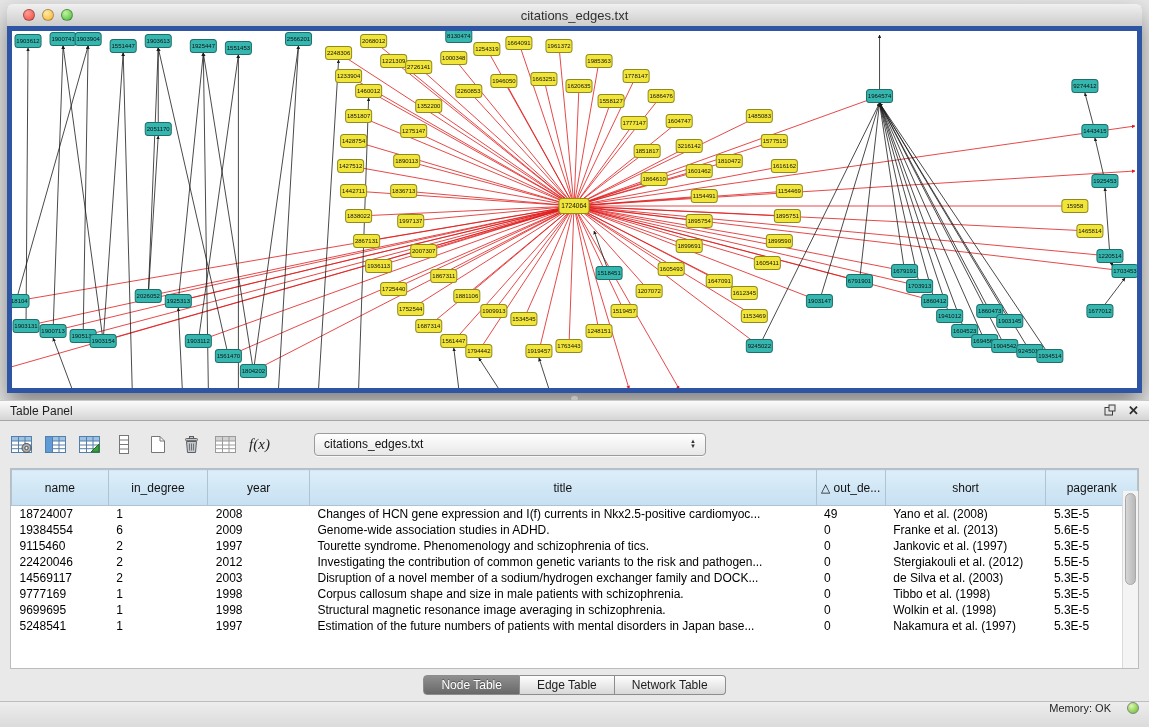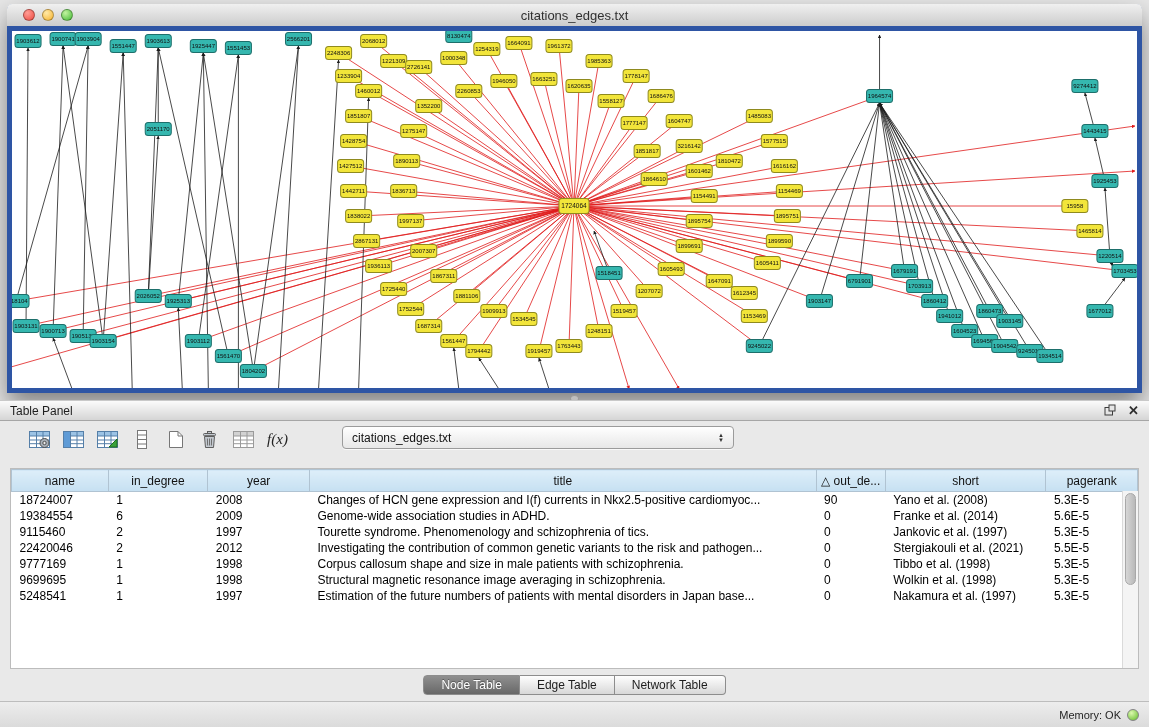--- a/index.html
+++ b/index.html
@@ -19,40 +19,40 @@
 
   .resize-dot{position:absolute;left:570px;top:395px;width:7px;height:5px;border-radius:50%;background:#bfbfbf;border:1px solid #9a9a9a}
 
   
   .table-panel{position:absolute;left:0;top:400px;width:1149px;height:301px;background:#e9e9e9}
   .panel-header{height:21px;background:linear-gradient(#fbfbfb,#d5d5d5);border-top:1px solid #c9c9c9;border-bottom:1px solid #a6a6a6;display:flex;align-items:center;padding:0 10px;box-sizing:border-box}
   .panel-title{font-size:12px;color:#1e1e1e}
   .ph-icons{margin-left:auto;display:flex;gap:12px;align-items:center}
   .ph-icons .close-x{font-size:13px;font-weight:bold;color:#2e2e2e;line-height:1;cursor:default}
 
-  .toolbar{position:absolute;left:0;top:26px;right:0;height:36px;display:flex;align-items:flex-start;padding-left:26px;box-sizing:border-box;gap:17px}
+  .toolbar{position:absolute;left:0;top:26px;right:0;height:36px;display:flex;align-items:center;padding-left:8px;box-sizing:border-box;gap:7px}
   .tbtn{width:27px;height:26px;display:flex;align-items:center;justify-content:center}
   .fx{font-style:italic;font-family:"Liberation Serif",serif;font-size:15px;color:#222}
   .combo{margin-left:34px;width:392px;height:23px;border:1px solid #9b9b9b;border-radius:4px;background:linear-gradient(#ffffff,#e7e7e7);display:flex;align-items:center;padding:0 9px;font-size:12px;color:#111;box-sizing:border-box;box-shadow:0 1px 0 rgba(255,255,255,.7)}
   .combo-arrows{margin-left:auto;display:flex;flex-direction:column;align-items:center;font-size:6px;line-height:5px;color:#333}
 
   .table-wrap{position:absolute;left:10px;right:10px;top:68px;bottom:32px;background:#ffffff;border:1px solid #bcbcbc;overflow:hidden}
   table{border-collapse:collapse;width:100%;table-layout:fixed;font-size:12px}
-  thead th{height:21px;background:linear-gradient(#ddeef9,#c6e0f2);border:1px solid #b0c3d2;font-weight:normal;font-size:12px;color:#111;overflow:hidden;white-space:nowrap;text-align:center;padding:0 2px}
+  thead th{height:21px;background:linear-gradient(#ddeef9,#c6e0f2);border:1px solid #b0c3d2;font-weight:normal;font-size:12px;color:#111;overflow:hidden;white-space:nowrap;text-align:center;padding:7px 2px}
   tbody td{height:16px;padding:0 2px 0 8px;white-space:nowrap;overflow:hidden;color:#000;font-size:12px}
   .vscroll{position:absolute;top:22px;right:0;width:15px;bottom:0;background:#f4f4f4;border-left:1px solid #dadada}
   .vscroll .thumb{margin:2px;height:92px;background:linear-gradient(90deg,#d6d6d6,#b9b9b9);border-radius:7px;border:1px solid #a8a8a8;box-sizing:border-box}
 
   .tabs{position:absolute;left:0;right:0;bottom:6px;height:20px;display:flex;justify-content:center}
   .tab{height:20px;padding:0 17px;font-size:12px;border:1px solid #8d8d8d;border-left-width:0;background:linear-gradient(#fefefe,#d8d8d8);color:#1d1d1d;display:flex;align-items:center;box-sizing:border-box}
   .tab:first-child{border-left-width:1px;border-radius:4px 0 0 4px}
   .tab:last-child{border-radius:0 4px 4px 0}
   .tab.active{background:linear-gradient(#8f8f8f,#686868);color:#fff;text-shadow:0 -1px 0 rgba(0,0,0,.35)}
 
-  .statusbar{position:absolute;left:0;top:701px;width:1149px;height:26px;background:linear-gradient(#ededed,#dbdbdb);border-top:1px solid #bdbdbd;display:flex;align-items:center;justify-content:flex-end;padding-right:10px;box-sizing:border-box;gap:6px;font-size:11px;color:#1f1f1f}
+  .statusbar{position:absolute;left:0;top:701px;width:1149px;height:26px;background:linear-gradient(#ededed,#dbdbdb);border-top:1px solid #bdbdbd;display:flex;align-items:flex-start;justify-content:flex-end;padding-right:10px;box-sizing:border-box;gap:16px;font-size:11px;color:#1f1f1f}
   .mem-dot{width:12px;height:12px;border-radius:50%;background:radial-gradient(circle at 35% 30%,#dcf8ae,#61bb27);border:1px solid #838383;box-sizing:border-box}
 </style>
 </head>
 <body>
 
 <div class="app">
 
   <div class="net-window">
     <div class="net-titlebar">
       <div class="traffic">
@@ -778,50 +778,59 @@
               <th>short</th>
               <th>pagerank</th>
             </tr>
           </thead>
           <tbody>
             <tr>
               <td>18724007</td>
               <td>1</td>
               <td>2008</td>
               <td>Changes of HCN gene expression and I(f) currents in Nkx2.5-positive cardiomyoc...</td>
-              <td>90</td>
+              <td>49</td>
               <td>Yano et al. (2008)</td>
               <td>5.3E-5</td>
             </tr>
             <tr>
               <td>19384554</td>
               <td>6</td>
               <td>2009</td>
               <td>Genome-wide association studies in ADHD.</td>
               <td>0</td>
-              <td>Franke et al. (2014)</td>
+              <td>Franke et al. (2013)</td>
               <td>5.6E-5</td>
             </tr>
             <tr>
               <td>9115460</td>
               <td>2</td>
               <td>1997</td>
               <td>Tourette syndrome. Phenomenology and schizophrenia of tics.</td>
               <td>0</td>
               <td>Jankovic et al. (1997)</td>
               <td>5.3E-5</td>
             </tr>
             <tr>
               <td>22420046</td>
               <td>2</td>
               <td>2012</td>
               <td>Investigating the contribution of common genetic variants to the risk and pathogen...</td>
               <td>0</td>
-              <td>Stergiakouli et al. (2021)</td>
+              <td>Stergiakouli et al. (2012)</td>
               <td>5.5E-5</td>
+            </tr>
+            <tr>
+              <td>14569117</td>
+              <td>2</td>
+              <td>2003</td>
+              <td>Disruption of a novel member of a sodium/hydrogen exchanger family and DOCK...</td>
+              <td>0</td>
+              <td>de Silva et al. (2003)</td>
+              <td>5.3E-5</td>
             </tr>
             <tr>
               <td>9777169</td>
               <td>1</td>
               <td>1998</td>
               <td>Corpus callosum shape and size in male patients with schizophrenia.</td>
               <td>0</td>
               <td>Tibbo et al. (1998)</td>
               <td>5.3E-5</td>
             </tr>

